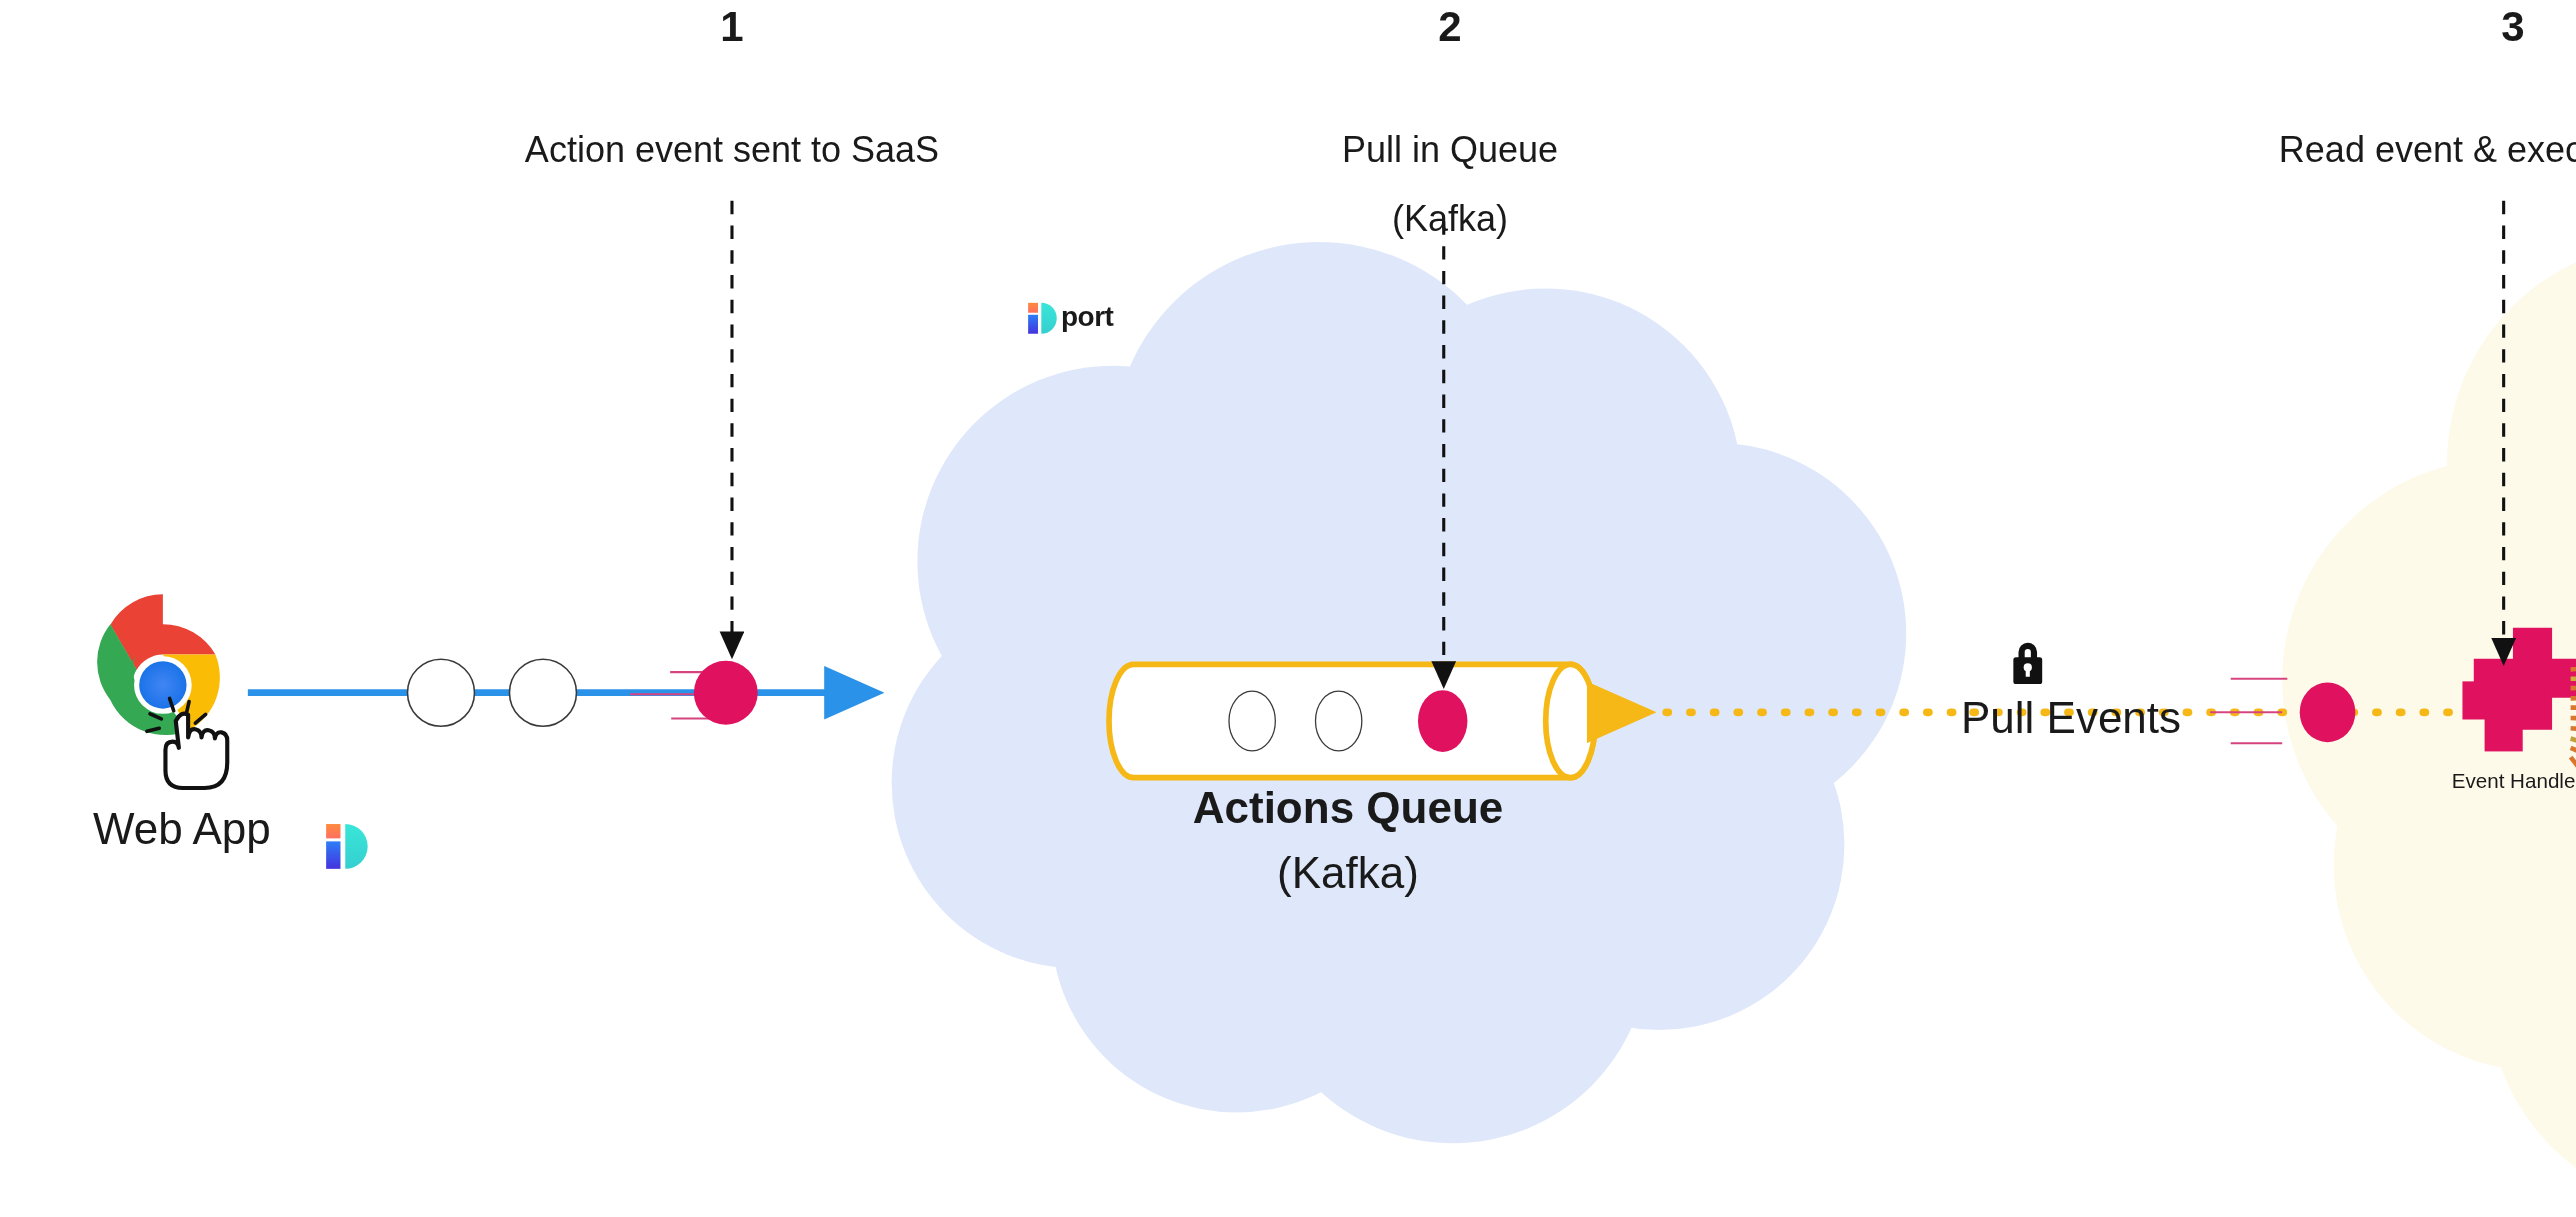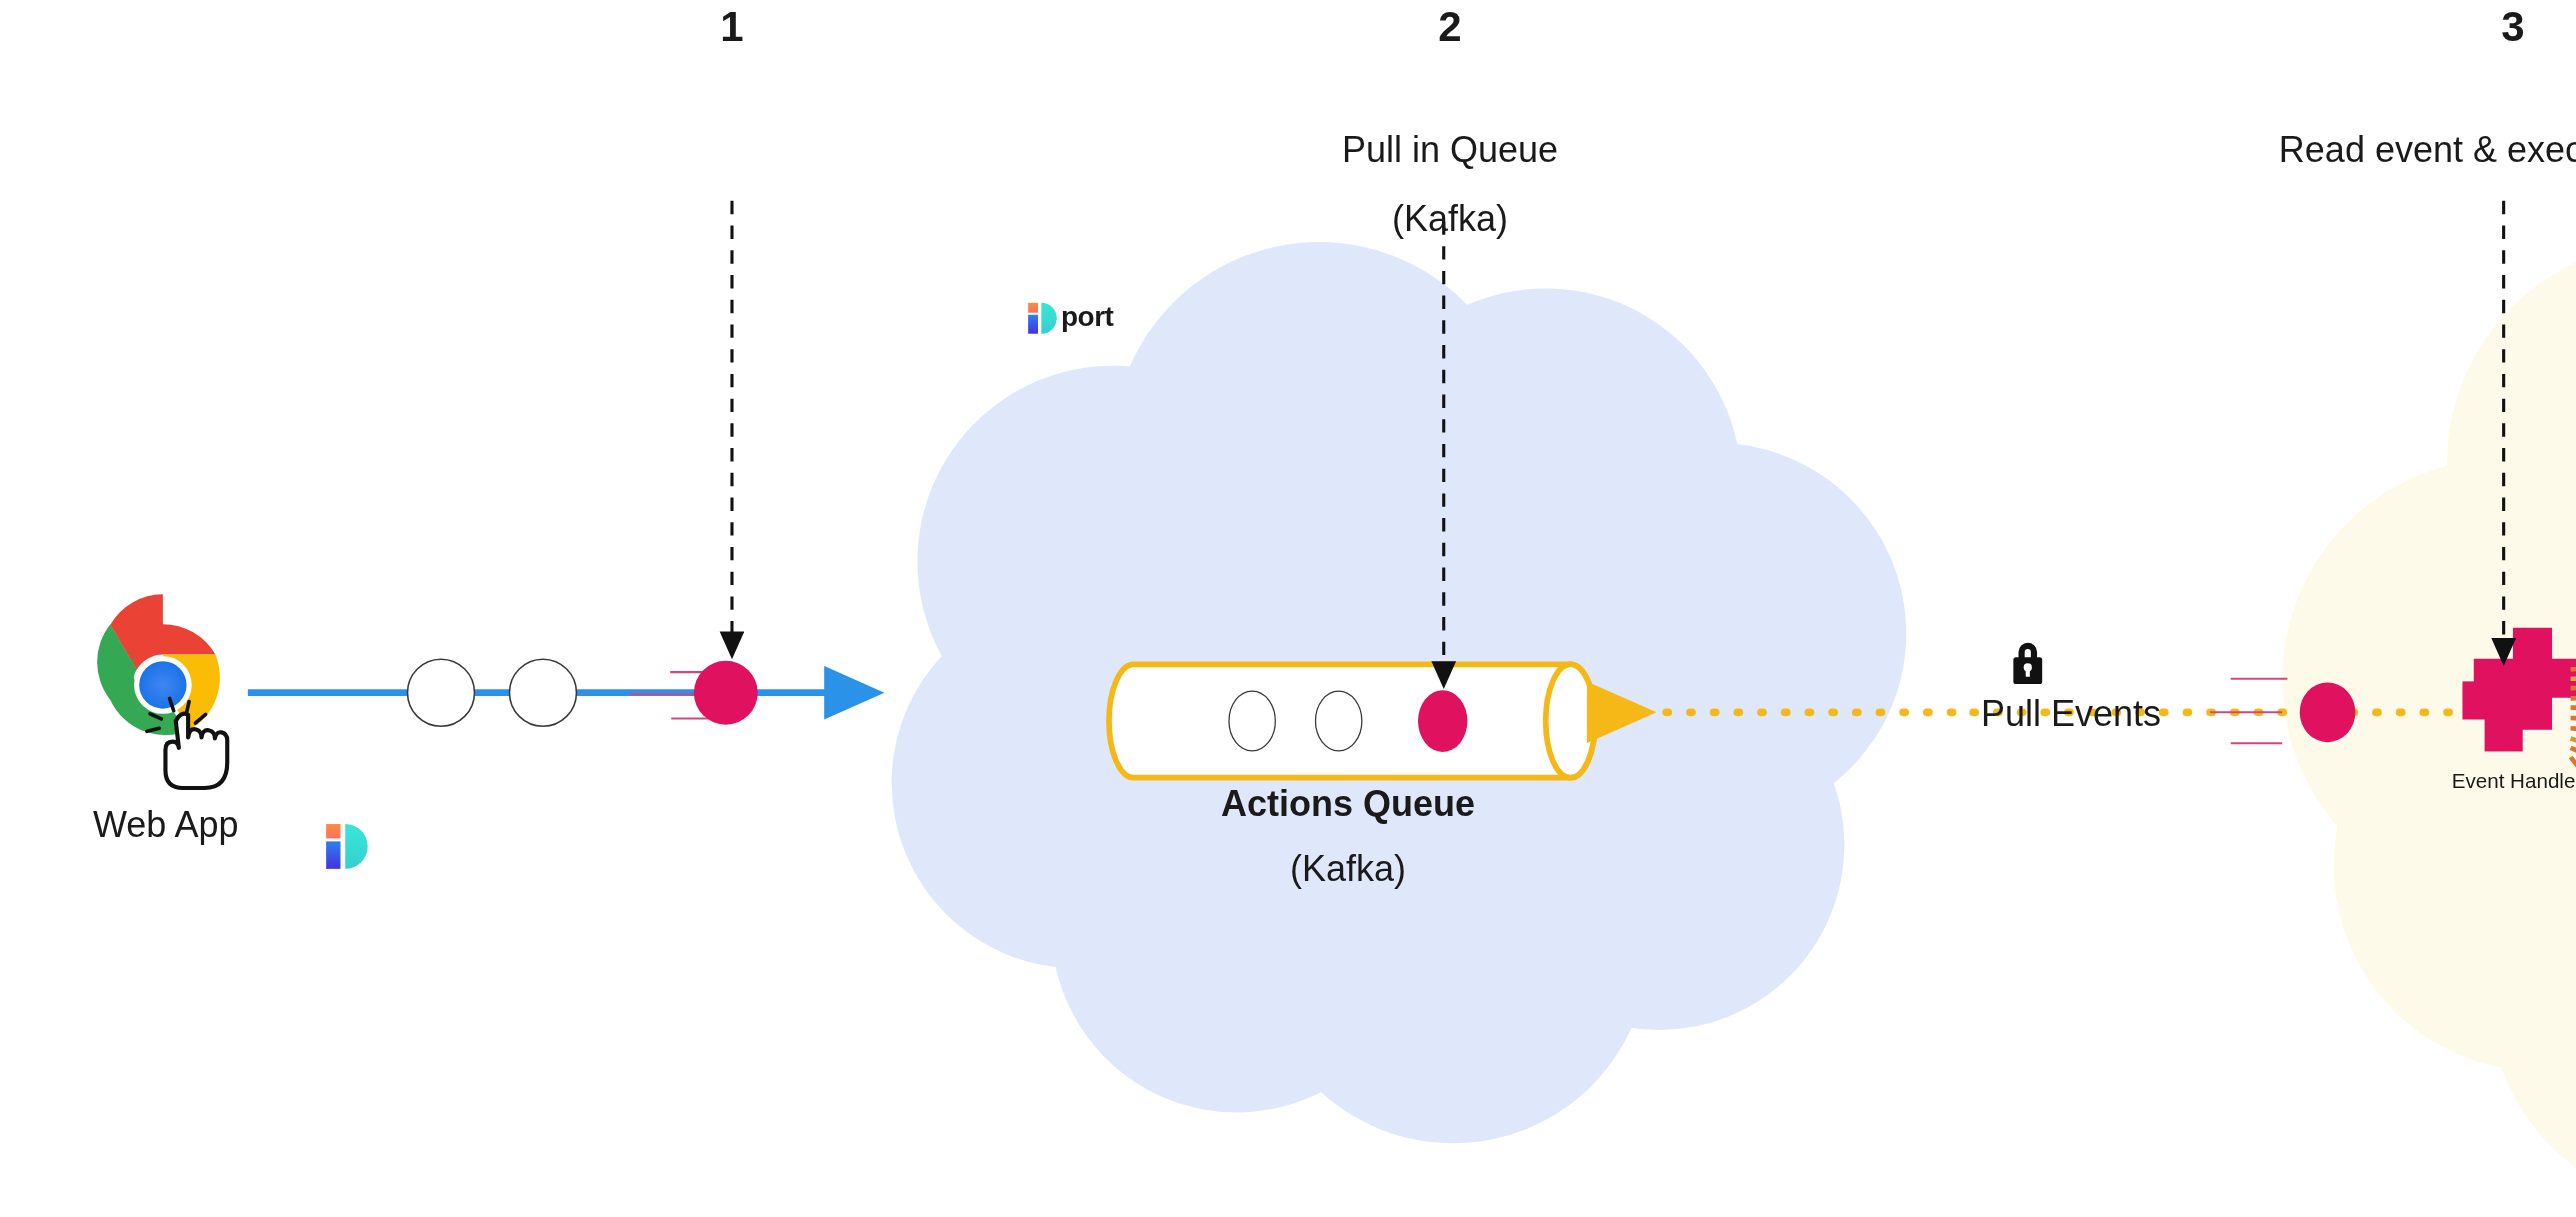--- a/index.html
+++ b/index.html
@@ -2,21 +2,21 @@
 <html style="font-size:8.2px"><head>
 <meta charset="utf-8">
 <style>
   html,body{margin:0;padding:0;background:#ffffff;}
   body{font-family:"Liberation Sans","DejaVu Sans",sans-serif;}
   #stage{position:relative;width:3488px;height:1217px;background:#ffffff;overflow:hidden;}
   #stage svg.layer{position:absolute;left:0;top:0;width:3488px;height:1217px;}
   .htext{position:absolute;white-space:nowrap;color:#1a1a1a;}
   .step-num{font-size:42px;font-weight:700;letter-spacing:0px;}
   .step-label{font-size:36px;font-weight:400;}
-  .big-label{font-size:36px;font-weight:400;}
+  .big-label{font-size:44px;font-weight:400;}
   .small-label{font-size:20.6px;font-weight:400;}
   .ctr{transform:translateX(-50%);}
 </style>
 </head>
 <body>
 
 <div id="stage">
 
   <svg class="layer" viewBox="0 0 6770 2363">
     <defs>
@@ -269,20 +269,21 @@
     </g>
 
     <g transform="translate(1995,588) scale(0.80)">
       <path d="M0,0 h24 v24 h-24 z" fill="url(#portG1)"></path>
       <path d="M0,29 h24 v46 h-24 z" fill="url(#portG2)"></path>
       <path d="M32,0 a37,37 0 0 1 0,75 z" fill="url(#portG3)"></path>
     </g>
   </svg>
 
   <div class="htext step-num ctr" style="left:732px;top:2.6px;">1</div>
+  <div class="htext step-label ctr" style="left:732px;top:129px;">Action event sent to SaaS</div>
 
   <div class="htext step-num ctr" style="left:1450px;top:2.6px;">2</div>
   <div class="htext step-label ctr" style="left:1450px;top:129px;">Pull in Queue</div>
   <div class="htext step-label ctr" style="left:1450px;top:198px;">(Kafka)</div>
 
   <div class="htext step-num ctr" style="left:2513px;top:2.6px;">3</div>
   <div class="htext step-label ctr" style="left:2513px;top:129px;">Read event &amp; execute runner</div>
 
   <div class="htext big-label" style="left:93px;top:804px;">Web App</div>
 

